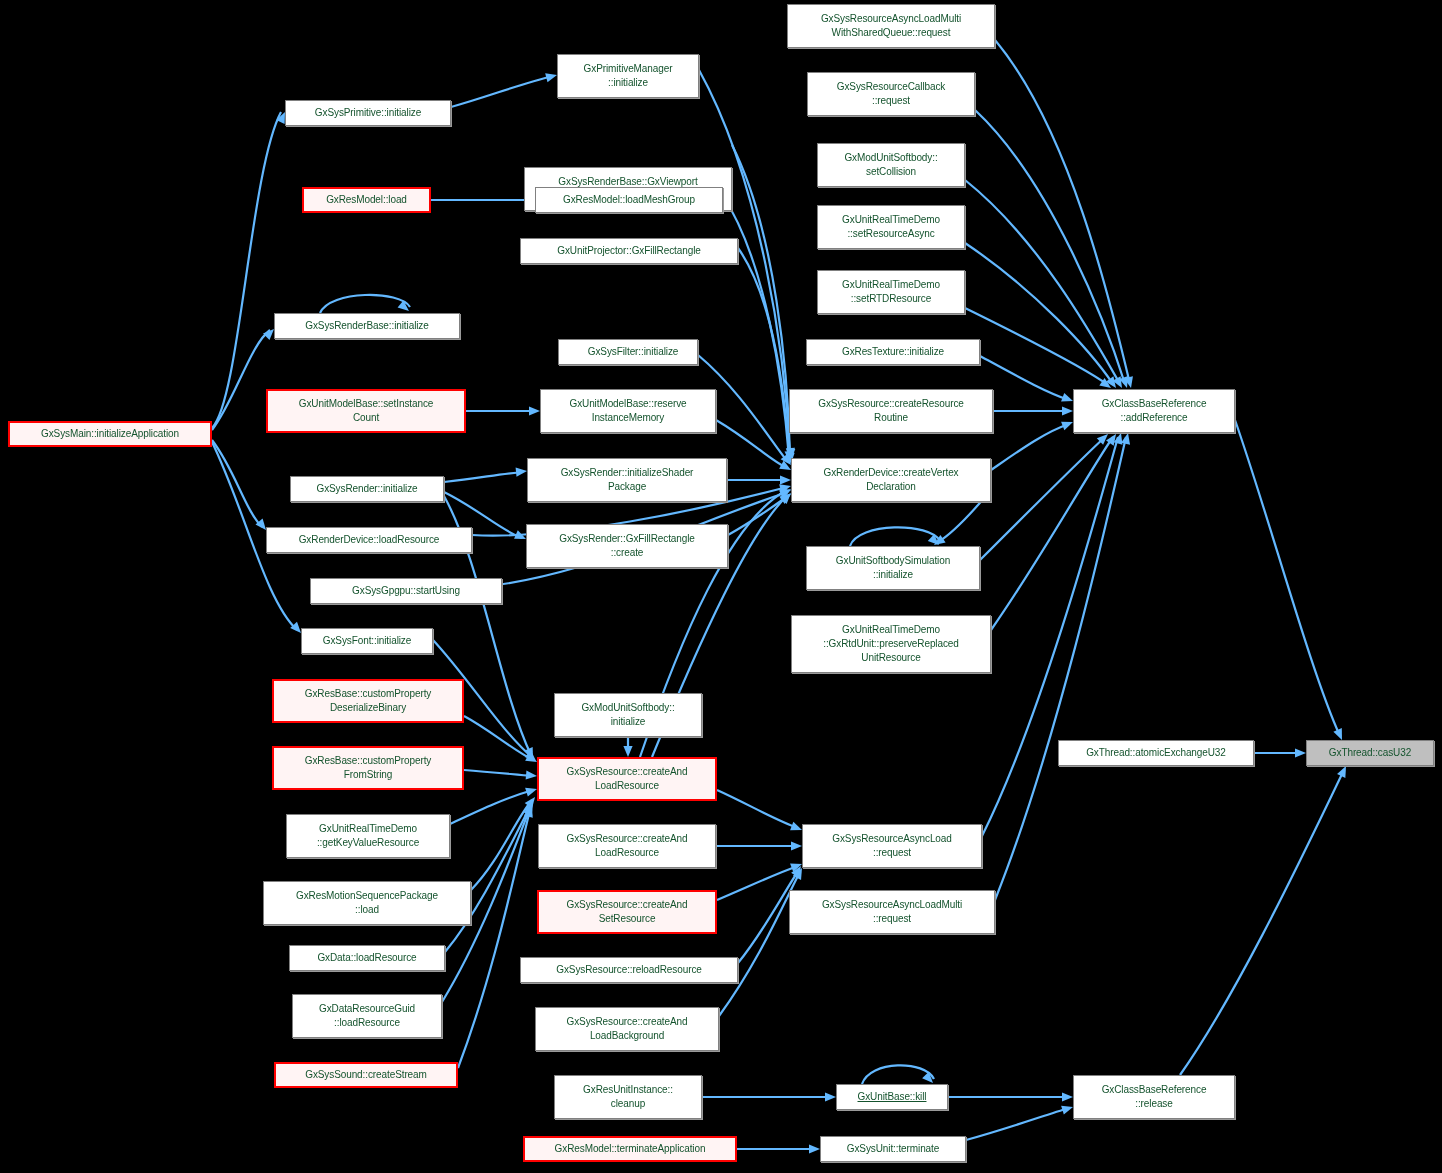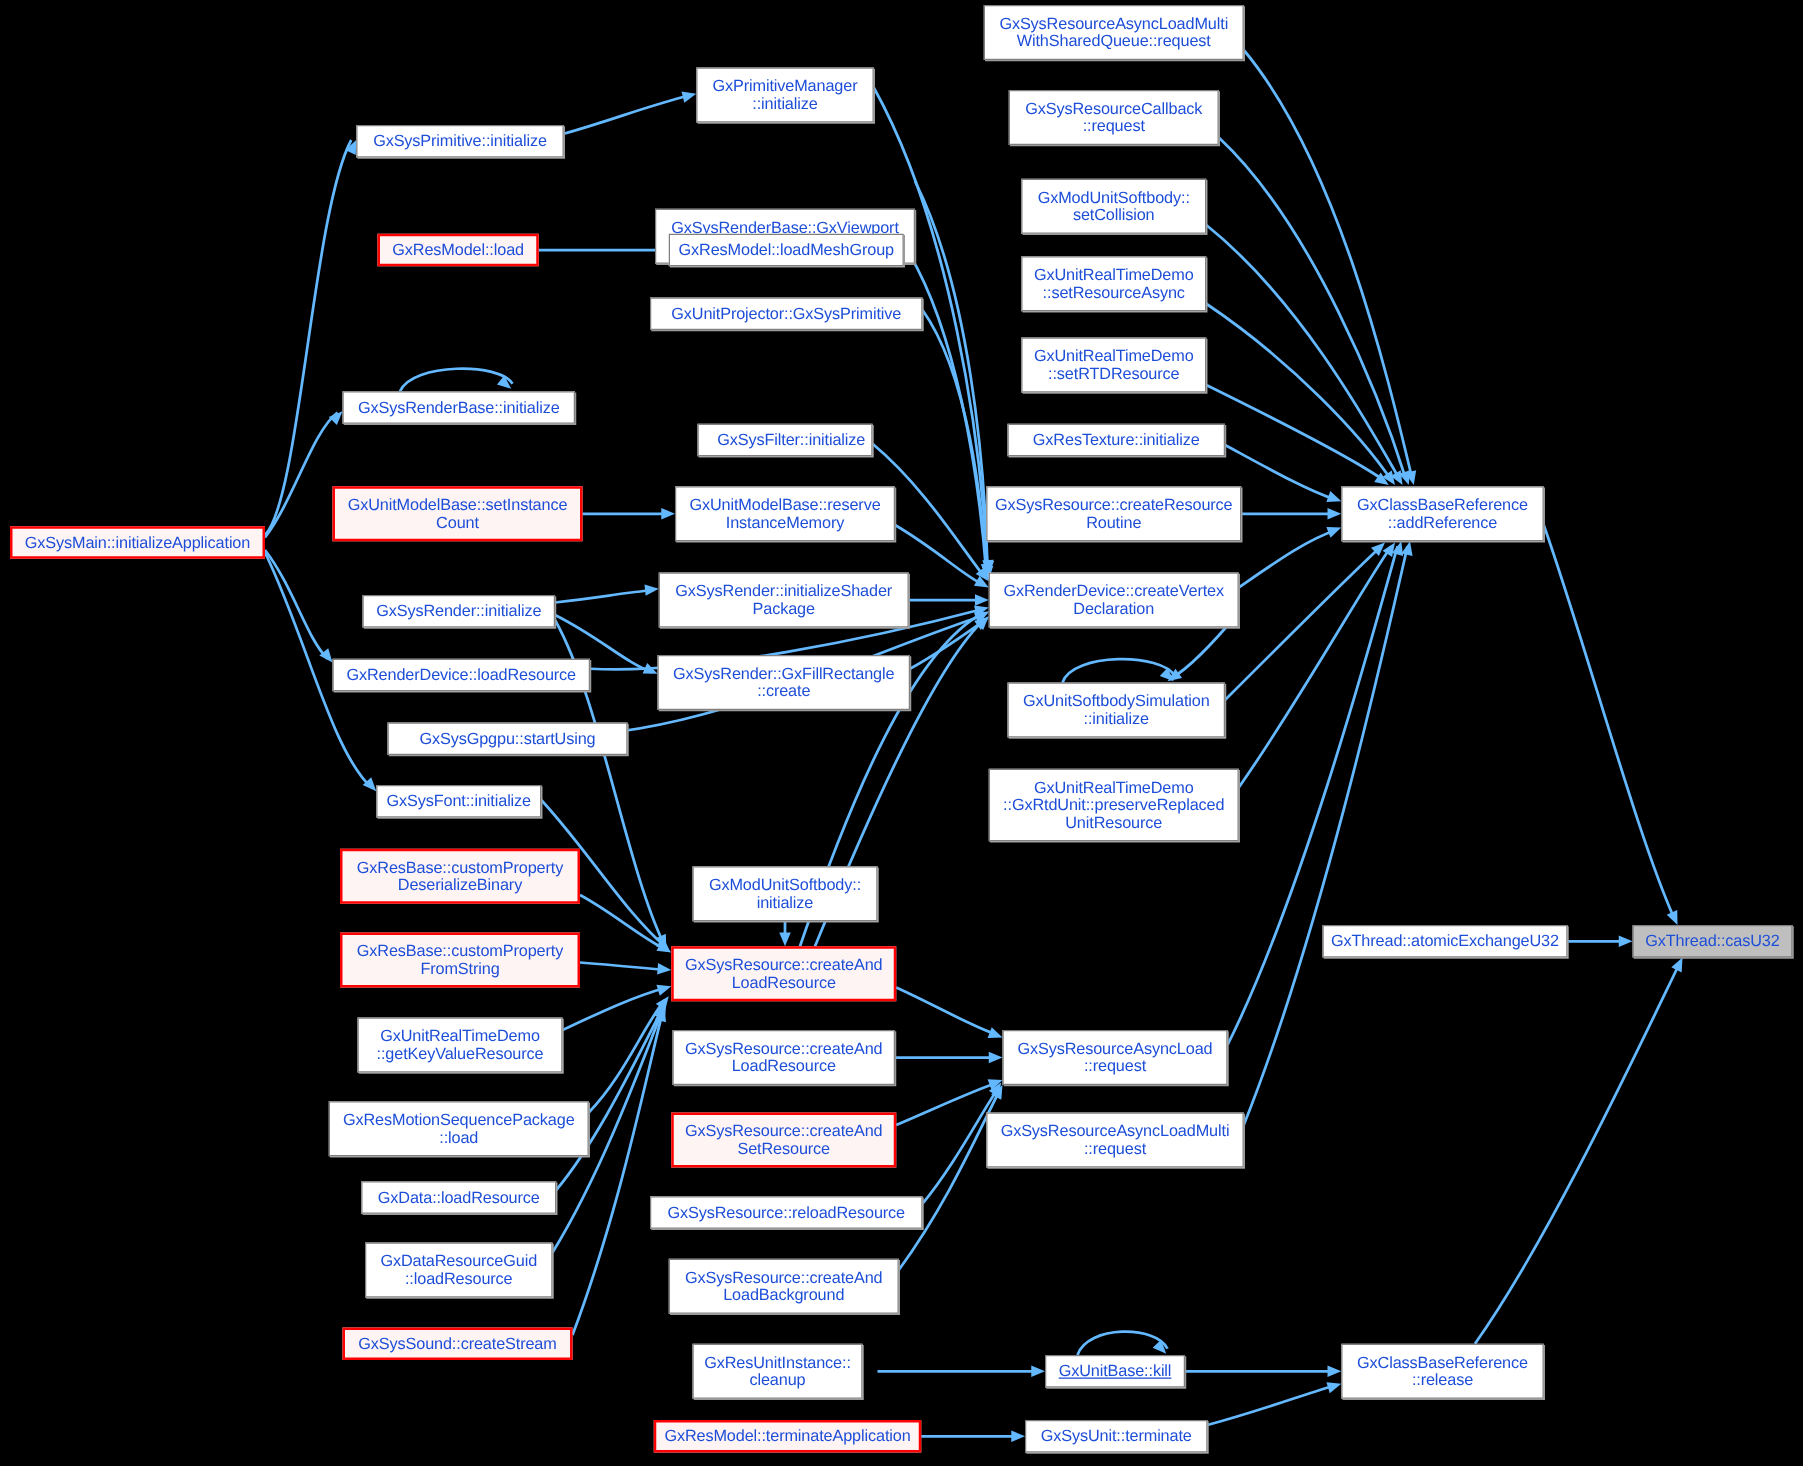--- a/index.html
+++ b/index.html
@@ -23,23 +23,23 @@
     height: 1173px;
     pointer-events: none;
   }
   .node {
     position: absolute;
     box-sizing: border-box;
     display: flex;
     align-items: center;
     justify-content: center;
     text-align: center;
-    font-size: 13px;
+    font-size: 10px;
     line-height: 14px;
-    color: #1d4ed8;
+    color: #14532d;
     background: #ffffff;
     border: 1px solid #808080;
     box-shadow: 1px 1px 0 0 #9a9a9a;
     white-space: pre-line;
     padding: 0 2px;
     letter-spacing: -0.1px;
   }
   .node.red {
     background: #fff4f4;
     border: 2px solid #ff0000;
@@ -182,21 +182,21 @@
 ::request</div>
     <div class="node" style="left: 285px; top: 100px; width: 166px; height: 26px;">GxSysPrimitive::initialize</div>
     <div class="node" style="left: 524px; top: 136px; width: 208px; height: 44px; margin-top: 31px;">GxSysRenderBase::GxViewport
 ::updateRenderTarget</div>
     <div class="node" style="left: 817px; top: 143px; width: 148px; height: 44px;">GxModUnitSoftbody::
 setCollision</div>
     <div class="node red" style="left: 302px; top: 187px; width: 129px; height: 26px;">GxResModel::load</div>
     <div class="node" style="left: 535px; top: 187px; width: 188px; height: 26px;">GxResModel::loadMeshGroup</div>
     <div class="node" style="left: 817px; top: 205px; width: 148px; height: 44px;">GxUnitRealTimeDemo
 ::setResourceAsync</div>
-    <div class="node" style="left: 520px; top: 238px; width: 218px; height: 26px;">GxUnitProjector::GxSysPrimitive</div>
+    <div class="node" style="left: 520px; top: 238px; width: 218px; height: 26px;">GxUnitProjector::GxFillRectangle</div>
     <div class="node" style="left: 817px; top: 270px; width: 148px; height: 44px;">GxUnitRealTimeDemo
 ::setRTDResource</div>
     <div class="node" style="left: 274px; top: 313px; width: 186px; height: 26px;">GxSysRenderBase::initialize</div>
     <div class="node" style="left: 806px; top: 339px; width: 174px; height: 26px;">GxResTexture::initialize</div>
     <div class="node" style="left: 558px; top: 339px; width: 140px; height: 26px; padding-left: 12px;">GxSysFilter::initialize</div>
     <div class="node red" style="left: 266px; top: 389px; width: 200px; height: 44px;">GxUnitModelBase::setInstance
 Count</div>
     <div class="node" style="left: 540px; top: 389px; width: 176px; height: 44px;">GxUnitModelBase::reserve
 InstanceMemory</div>
     <div class="node" style="left: 789px; top: 389px; width: 204px; height: 44px;">GxSysResource::createResource
@@ -241,20 +241,20 @@
 SetResource</div>
     <div class="node" style="left: 789px; top: 890px; width: 206px; height: 44px;">GxSysResourceAsyncLoadMulti
 ::request</div>
     <div class="node" style="left: 289px; top: 945px; width: 156px; height: 26px;">GxData::loadResource</div>
     <div class="node" style="left: 520px; top: 957px; width: 218px; height: 26px;">GxSysResource::reloadResource</div>
     <div class="node" style="left: 292px; top: 994px; width: 150px; height: 44px;">GxDataResourceGuid
 ::loadResource</div>
     <div class="node" style="left: 535px; top: 1007px; width: 184px; height: 44px;">GxSysResource::createAnd
 LoadBackground</div>
     <div class="node red" style="left: 274px; top: 1062px; width: 184px; height: 26px;">GxSysSound::createStream</div>
-    <div class="node" style="left: 554px; top: 1075px; width: 136px; height: 44px;">GxResUnitInstance::
+    <div class="node" style="left: 554px; top: 1075px; width: 148px; height: 44px;">GxResUnitInstance::
 cleanup</div>
     <div class="node" style="left: 836px; top: 1084px; width: 112px; height: 26px; text-decoration: underline;">GxUnitBase::kill</div>
     <div class="node" style="left: 1073px; top: 1075px; width: 162px; height: 44px;">GxClassBaseReference
 ::release</div>
     <div class="node red" style="left: 523px; top: 1136px; width: 214px; height: 26px;">GxResModel::terminateApplication</div>
     <div class="node" style="left: 820px; top: 1136px; width: 146px; height: 26px;">GxSysUnit::terminate</div>
   </div>
 
 </body></html>

